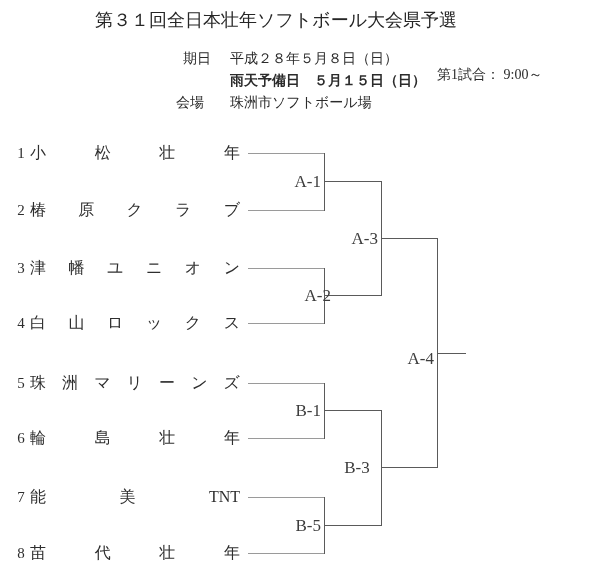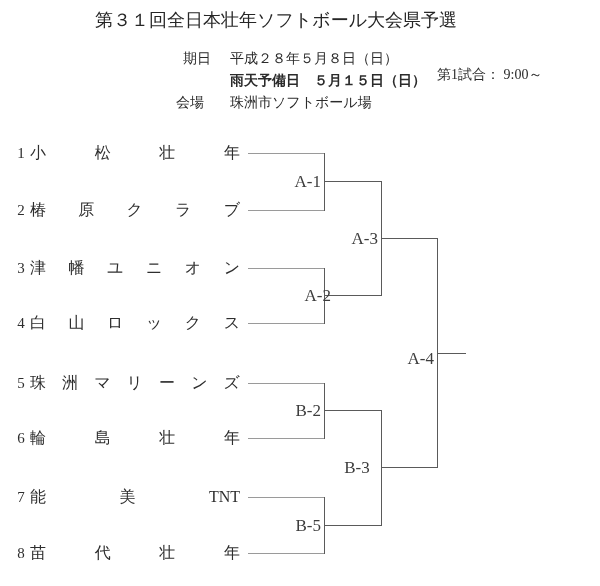--- a/index.html
+++ b/index.html
@@ -186,18 +186,18 @@
     <div class="vline" style="left:381px; top:410px; height:116px;"></div>
     <div class="hline dark" style="left:381px; top:467px; width:56px;"></div>
 
     <div class="vline" style="left:437px; top:238px; height:230px;"></div>
     <div class="hline dark" style="left:437px; top:353px; width:29px;"></div>
 
     <div class="mlabel" style="left:279px; top:174px;">A-1</div>
     <div class="mlabel" style="left:289px; top:288px;text-align:right;">A-2</div>
     <div class="mlabel" style="left:336px; top:231px;">A-3</div>
     <div class="mlabel" style="left:392px; top:351px;">A-4</div>
-    <div class="mlabel" style="left:279px; top:403px;">B-2</div>
+    <div class="mlabel" style="left:279px; top:403px;">B-1</div>
     <div class="mlabel" style="left:279px; top:518px;">B-5</div>
     <div class="mlabel" style="left:336px; top:460px;text-align:center;">B-3</div>
 
   </div>
 </div>
 
 </body></html>

